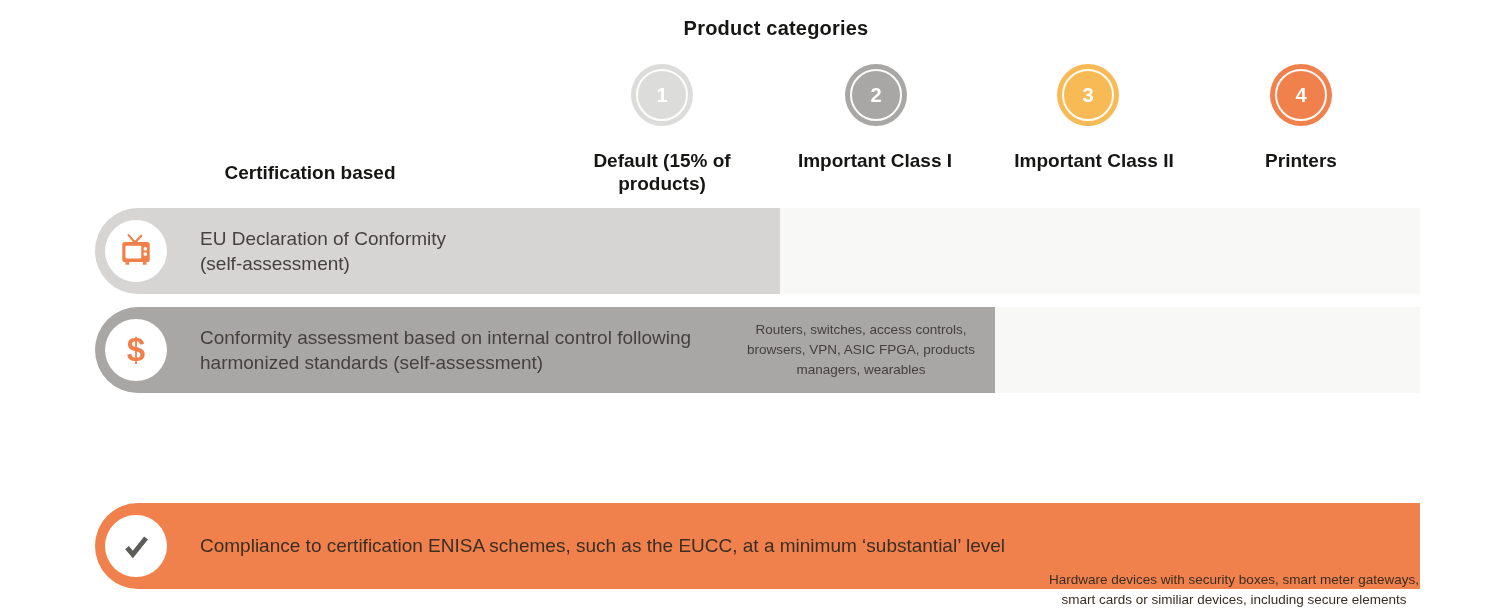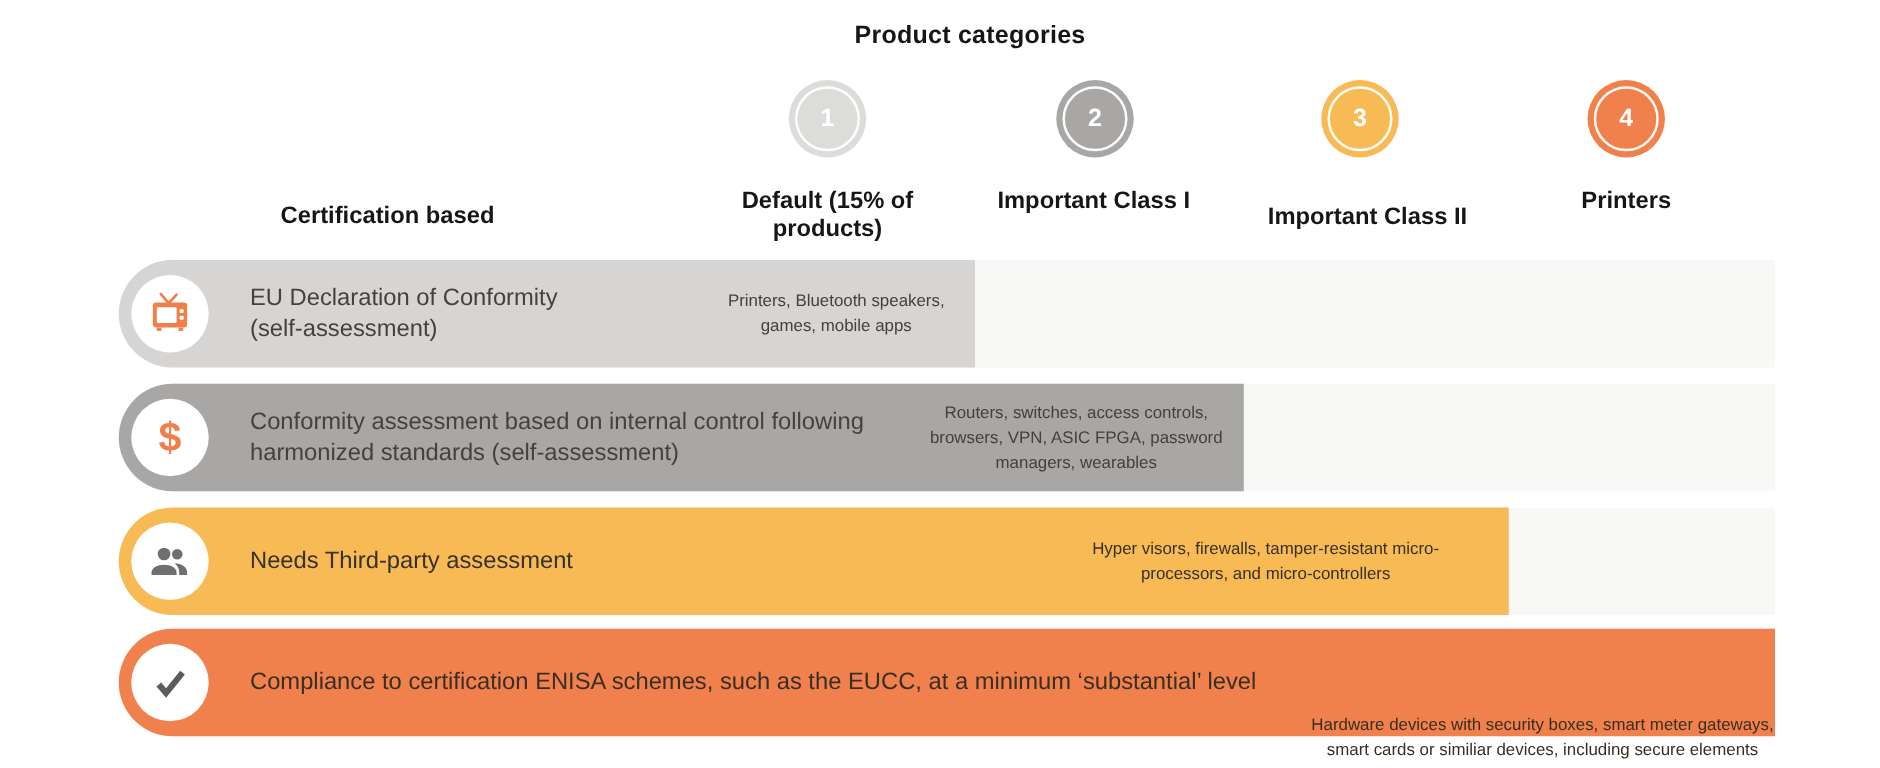--- a/index.html
+++ b/index.html
@@ -25,21 +25,21 @@
   .c3{left:1057px;background:#f8ba55;}
   .c4{left:1270px;background:#f0814c;}
   
   .hdr{
     position:absolute;transform:translateX(-50%);text-align:center;
     font-size:19px;font-weight:bold;color:#161614;line-height:1.22;
   }
   .hdr-cert{left:310px;top:161px;}
   .hdr-col1{left:662px;top:149px;width:175px;}
   .hdr-col2{left:875px;top:149px;}
-  .hdr-col3{left:1094px;top:162px;}
+  .hdr-col3{left:1094px;top:149px;}
   .hdr-col4{left:1301px;top:149px;}
   
   .row{position:absolute;left:95px;width:1325px;height:86px;}
   .row1{top:208px;} .row2{top:307px;} .row3{top:406px;} .row4{top:503px;}
   .row-bg{position:absolute;inset:0;background:#f8f8f6;border-radius:43px 0 0 43px;}
   .row-bar{position:absolute;left:0;top:0;bottom:0;border-radius:43px 0 0 43px;}
   .row1 .row-bar{width:685px;background:#d6d5d4;}
   .row2 .row-bar{width:900px;background:#a8a7a5;}
   .row3 .row-bar{width:1112px;background:#f8ba55;}
   .row4 .row-bar{width:1325px;background:#f0814c;}
@@ -103,47 +103,32 @@
         <path d="M11 3 L17 10 L23 3.5" fill="none" stroke="#ef8049" stroke-width="2" stroke-linecap="round"></path>
         <rect x="5" y="9.5" width="26" height="19" rx="2.5" fill="#ef8049"></rect>
         <rect x="8" y="13" width="15" height="12" rx="1" fill="#ffffff"></rect>
         <rect x="25.3" y="14.5" width="3" height="3" rx="0.6" fill="#ffffff"></rect>
         <rect x="25.3" y="19.5" width="3" height="3" rx="0.6" fill="#ffffff"></rect>
         <rect x="8" y="28.5" width="3.5" height="2.5" fill="#ef8049"></rect>
         <rect x="24.5" y="28.5" width="3.5" height="2.5" fill="#ef8049"></rect>
       </svg>
     </div>
     <div class="row-label">EU Declaration of Conformity (self-assessment)</div>
-    <div class="row-products">Printers, Bluetooth speakers, games, mobile apps</div>
   </div>
 
   <div class="row row2">
     <div class="row-bg"></div>
     <div class="row-bar"></div>
     <div class="icon-circle">
       <span class="dollar">$</span>
     </div>
     <div class="row-label">Conformity assessment based on internal control following harmonized standards (self-assessment)</div>
-    <div class="row-products">Routers, switches, access controls, browsers, VPN, ASIC FPGA, password managers, wearables</div>
+    <div class="row-products">Routers, switches, access controls, browsers, VPN, ASIC FPGA, products managers, wearables</div>
   </div>
 
-  <div class="row row3">
-    <div class="row-bg"></div>
-    <div class="row-bar"></div>
-    <div class="icon-circle">
-      <svg width="38" height="38" viewBox="0 0 36 36">
-        <circle cx="23.5" cy="12.7" r="4" fill="#6f6f6d"></circle>
-        <path d="M21.5 19.6 c5.5 0.3 9.5 2.9 9.5 7 v1.9 h-6 v-1.9 c0-2.8-1.3-5.1-3.5-7 z" fill="#6f6f6d"></path>
-        <circle cx="13.5" cy="12.5" r="4.8" fill="#6f6f6d"></circle>
-        <path d="M4 28.5 v-1.7 c0-4 4.3-6.2 9.5-6.2 s9.5 2.2 9.5 6.2 v1.7 z" fill="#6f6f6d"></path>
-      </svg>
-    </div>
-    <div class="row-label">Needs Third-party assessment</div>
-    <div class="row-products">Hyper visors, firewalls, tamper-resistant micro-processors, and micro-controllers</div>
-  </div>
 
   <div class="row row4">
     <div class="row-bg"></div>
     <div class="row-bar"></div>
     <div class="icon-circle">
       <svg width="38" height="38" viewBox="0 0 36 36">
         <path d="M9.5 19.5 L15 26 L27.5 10.5" fill="none" stroke="#5b5b57" stroke-width="4.6" stroke-linecap="butt" stroke-linejoin="miter"></path>
       </svg>
     </div>
     <div class="row-label">Compliance to certification ENISA schemes, such as the EUCC, at a minimum ‘substantial’ level</div>

